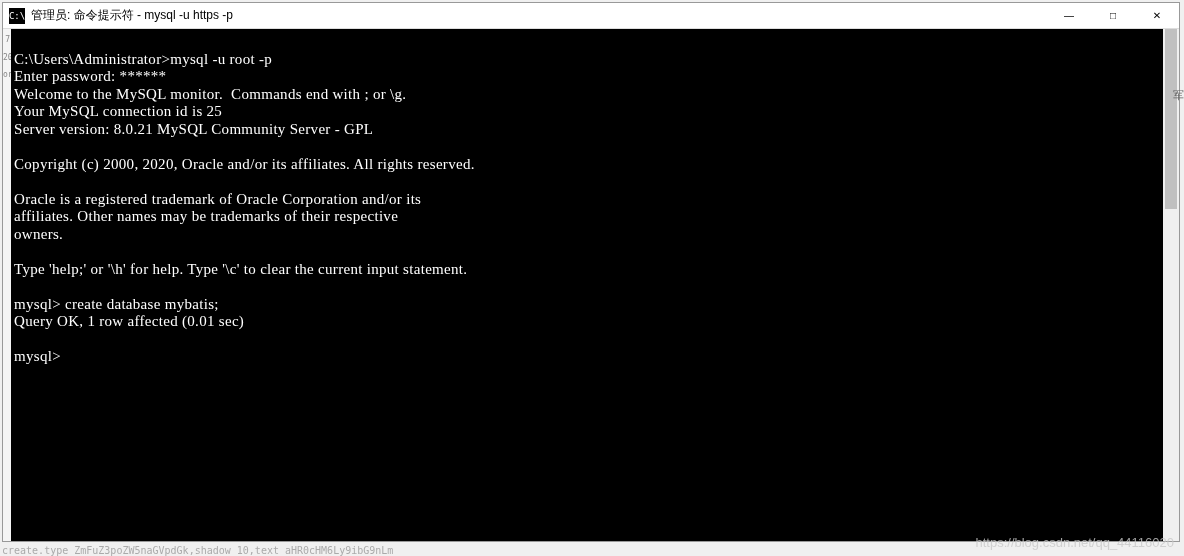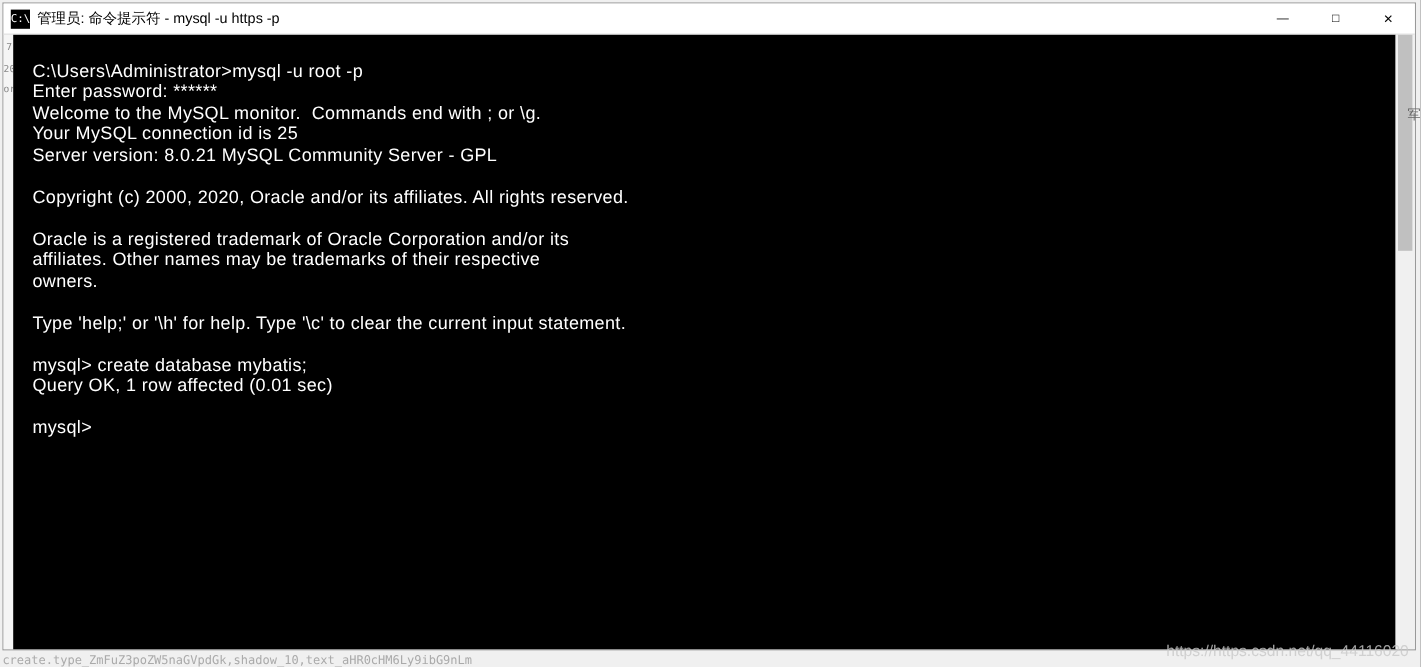--- a/index.html
+++ b/index.html
@@ -78,24 +78,24 @@
       overflow: hidden;
     }
     .line-numbers div {
       text-align: right;
       padding-right: 1px;
     }
     .terminal {
       flex: 1;
       background: #000000;
       color: #ffffff;
-      font-family: Liberation Sans, sans-serif;
+      font-family: Liberation Serif, serif;
       font-size: 15px;
       line-height: 17.5px;
-      padding: 4px 16px;
+      padding: 4px 3px;
       white-space: pre;
       overflow: hidden;
       letter-spacing: 0.3px;
     }
     .scrollbar {
       width: 16px;
       background: #f0f0f0;
       position: relative;
     }
     .scrollbar-thumb {
@@ -183,15 +183,15 @@
 mysql&gt; create database mybatis;
 Query OK, 1 row affected (0.01 sec)
 
 mysql&gt;</div>
     <div class="scrollbar">
       <div class="scrollbar-thumb"></div>
     </div>
   </div>
 </div>
 
-<div class="watermark">https://https.csdn.net/qq_44116020</div>
+<div class="watermark">https://blog.csdn.net/qq_44116020</div>
 <div class="side-marker">军</div>
 <div class="bottom-text">create.type_ZmFuZ3poZW5naGVpdGk,shadow_10,text_aHR0cHM6Ly9ibG9nLm</div>
 
 </body></html>

